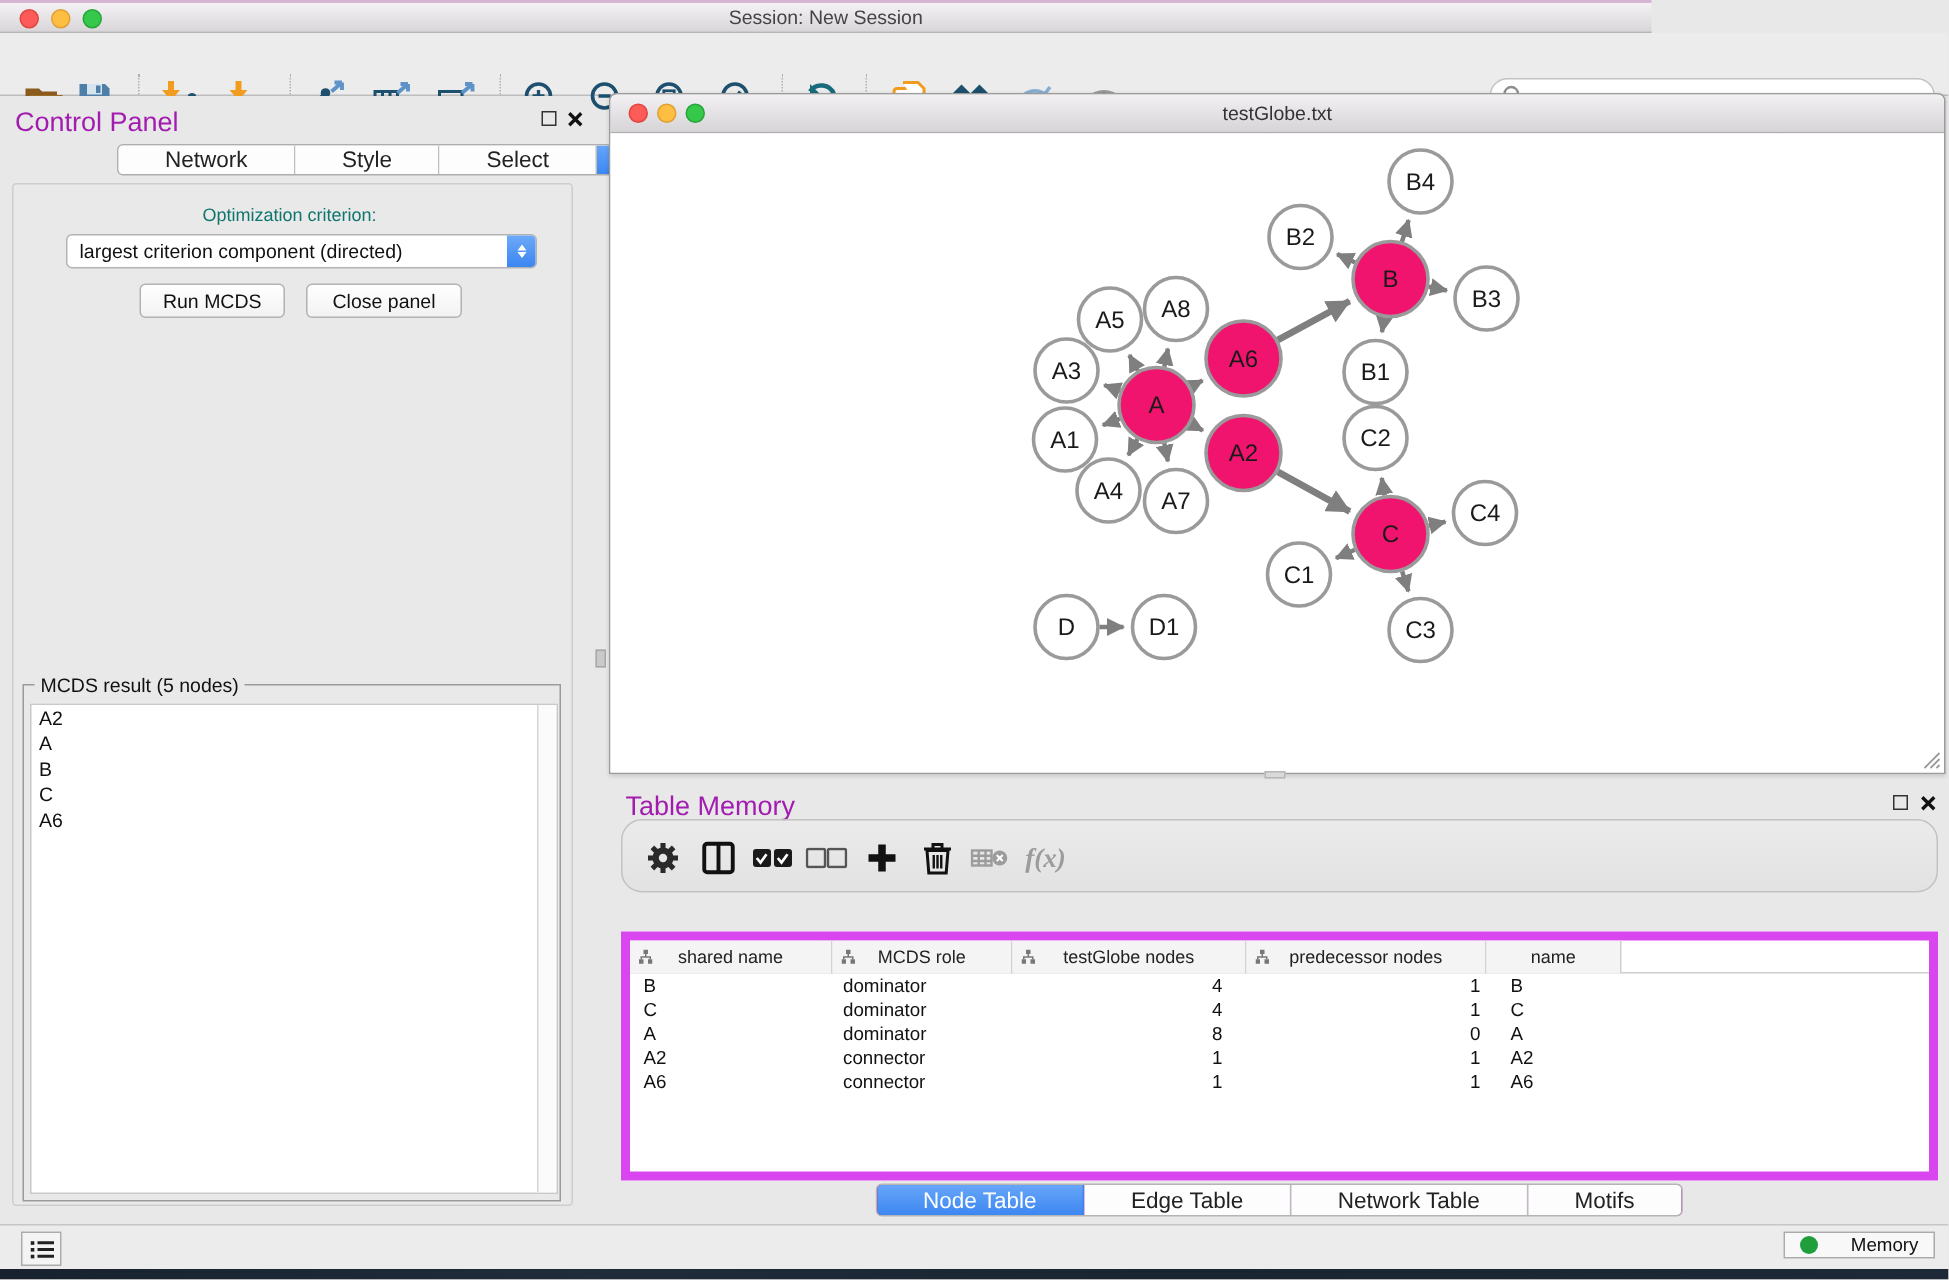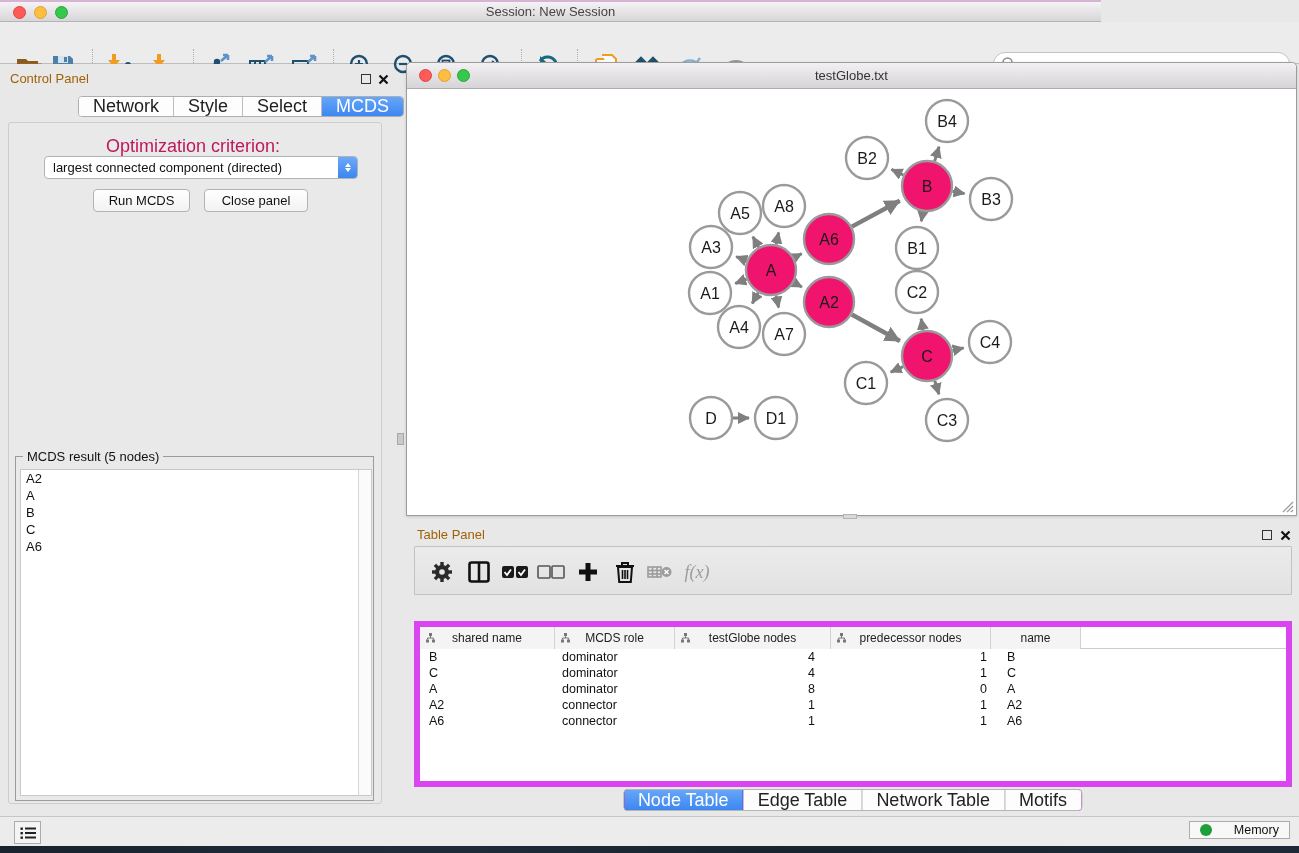--- a/index.html
+++ b/index.html
@@ -35,34 +35,34 @@
   #toolbar-search {
     position:absolute; left:993px; top:30px; width:297px; height:24px;
     background:#fff; border:1px solid #c3c3c3; border-radius:12px;
     padding:0 8px 0 26px; font-size:13px; outline:none; color:#333;
     font-family:"Liberation Sans", sans-serif;
   }
   #search-glyph { position:absolute; left:1001px; top:34px; width:16px; height:16px; }
 
   
   #control-panel { left:0; top:64px; width:390px; height:752px; background:#e8e8e8; }
-  .panel-title { position:absolute; left:10px; top:7px; font-size:13px; color:#a16207; }
+  .panel-title { position:absolute; left:10px; top:7px; font-size:18px; color:#a21caf; }
   .wbtn-float { position:absolute; width:10px; height:10px; border:1.5px solid #333; top:10px; }
   .wbtn-close { position:absolute; width:11px; height:11px; top:10px; }
 
   #cp-tabs { position:absolute; left:78px; top:32px; height:21px; display:flex;
     border:1px solid #aeaeae; border-radius:4px; overflow:hidden; background:#fff; }
-  .seg { padding:0 14px; display:flex; align-items:center; font-size:18px; color:#222;
+  .seg { padding:0 31px; display:flex; align-items:center; font-size:15px; color:#222;
     border-right:1px solid #bdbdbd; background:#fdfdfd; cursor:default; white-space:nowrap; }
   .seg:last-child { border-right:none; }
   .seg.sel { background:linear-gradient(#66a6f8,#3d87f2); color:#fff; border-right-color:#3d87f2; }
 
   #cp-body { position:absolute; left:8px; right:8px; top:58px; bottom:12px;
     background:#e9e9e9; border:1px solid #cdcdcd; border-radius:3px; }
-  #opt-label { position:absolute; left:0; right:4px; top:13px; text-align:center; font-size:18px; color:#be185d; }
+  #opt-label { position:absolute; left:0; right:4px; top:13px; text-align:center; font-size:12px; color:#0f766e; }
   #opt-select { position:absolute; left:35px; top:33px; width:314px; height:23px;
     background:#fff; border:1px solid #b3b3b3; border-radius:4px; display:flex; align-items:center; }
   #opt-select .val { flex:1; padding:0 8px; font-size:13px; color:#111; white-space:nowrap; overflow:hidden; }
   #opt-select .stepper { width:19px; height:21px; border-radius:0 3px 3px 0;
     background:linear-gradient(#6ca9f8,#3c86f1); display:flex; flex-direction:column; align-items:center; justify-content:center; gap:1px; }
   .chev { width:0; height:0; border-left:3.5px solid transparent; border-right:3.5px solid transparent; }
   .chev.up { border-bottom:4px solid #fff; }
   .chev.dn { border-top:4px solid #fff; }
 
   .cp-btn { position:absolute; top:66px; height:23px; background:linear-gradient(#fff,#f2f2f2);
@@ -89,21 +89,21 @@
     box-shadow:0 1px 3px rgba(0,0,0,.15); }
   #net-titlebar { position:absolute; left:0; top:0; right:0; height:26px;
     background:linear-gradient(#f2f0f2,#d7d4d7); border-bottom:1px solid #adadad; border-radius:5px 5px 0 0; }
   #net-titlebar .title { position:absolute; left:0; right:0; top:5px; text-align:center; font-size:13px; color:#333; }
   #net-canvas { position:absolute; left:0; top:26px; right:0; bottom:0; background:#fff; overflow:hidden; }
   #resize-grip { position:absolute; right:2px; bottom:2px; width:14px; height:14px; }
 
   
   #table-panel { left:406px; top:520px; width:893px; height:296px; background:#e8e8e8; }
   #tp-toolbar { position:absolute; left:8px; right:7px; top:26px; height:49px;
-    background:linear-gradient(#ebebeb,#e2e2e2); border:1px solid #c2c2c2; border-radius:1px; }
+    background:linear-gradient(#ebebeb,#e2e2e2); border:1px solid #c2c2c2; border-radius:14px;font-weight:bold; }
   .tp-icon { position:absolute; top:11px; width:28px; height:28px; display:flex; align-items:center; justify-content:center; cursor:default; }
   .fx { font-family:"Liberation Serif", serif; font-style:italic; font-size:18px; color:#9c9c9c; }
 
   #tp-table { position:absolute; left:8px; right:7px; top:77px; bottom:29px;
     background:#fff; border:6px solid #d946ef; overflow:hidden;margin-top:24px; }
   #tp-header { display:flex; height:22px; border-bottom:1px solid #cdcdcd; }
   .th { position:relative; background:#f4f4f4; border-right:1px solid #d2d2d2; height:22px;
     display:flex; align-items:center; justify-content:center; font-size:12px; color:#222; }
   .th .hicon { position:absolute; left:6px; top:6px; }
   .tr { display:flex; height:16px; align-items:center; font-size:12.5px; color:#111; }
@@ -303,21 +303,21 @@
   <div id="cp-tabs">
       <div class="seg">Network</div>
       <div class="seg">Style</div>
       <div class="seg">Select</div>
       <div class="seg sel">MCDS</div>
     </div>
 
   <div id="cp-body">
     <div id="opt-label">Optimization criterion:</div>
     <div id="opt-select">
-      <span class="val">largest connected component (directed)</span>
+      <span class="val">largest criterion component (directed)</span>
       <span class="stepper">
           <span class="chev up"></span>
           <span class="chev dn"></span>
         </span>
     </div>
     <div class="cp-btn" id="run-btn">Run MCDS</div>
     <div class="cp-btn" id="closepanel-btn">Close panel</div>
 
     <div id="mcds-group">
       <div id="mcds-legend">MCDS result (5 nodes)</div>
@@ -464,21 +464,21 @@
           <line x1="13" y1="7" x2="7" y2="13"></line>
           <line x1="13" y1="11" x2="11" y2="13"></line>
         </g>
       </svg>
   </div>
 </div>
 
 <div id="h-split-handle" class="abs"></div>
 
 <div id="table-panel" class="abs">
-  <div class="panel-title" style="left:11px">Table Panel</div>
+  <div class="panel-title" style="left:11px">Table Memory</div>
   <span class="wbtn-float" style="left:856px"></span>
   <svg class="wbtn-close" style="left:874px" viewBox="0 0 11 11">
       <path d="M1.5 1.5l8 8M9.5 1.5l-8 8" stroke="#111" stroke-width="2.2"></path>
     </svg>
 
   <div id="tp-toolbar">
     <span class="tp-icon" style="left:13px">
       <svg width="24" height="24" viewBox="0 0 24 24">
           <g stroke="#2a2a2a" stroke-width="3.4">
             <line x1="12" y1="2" x2="12" y2="22"></line>

